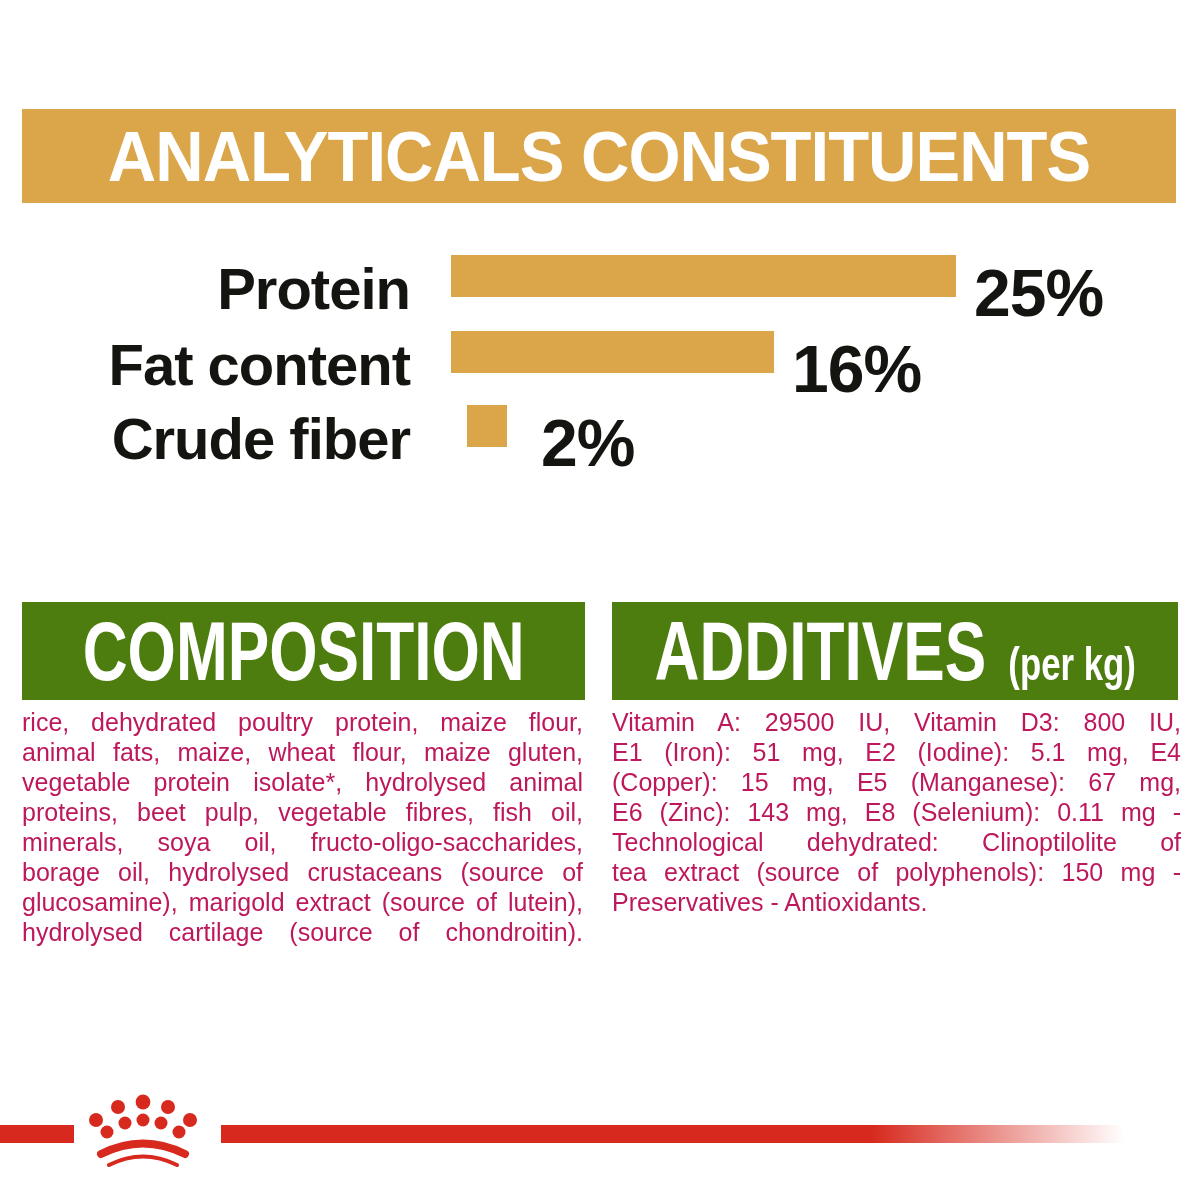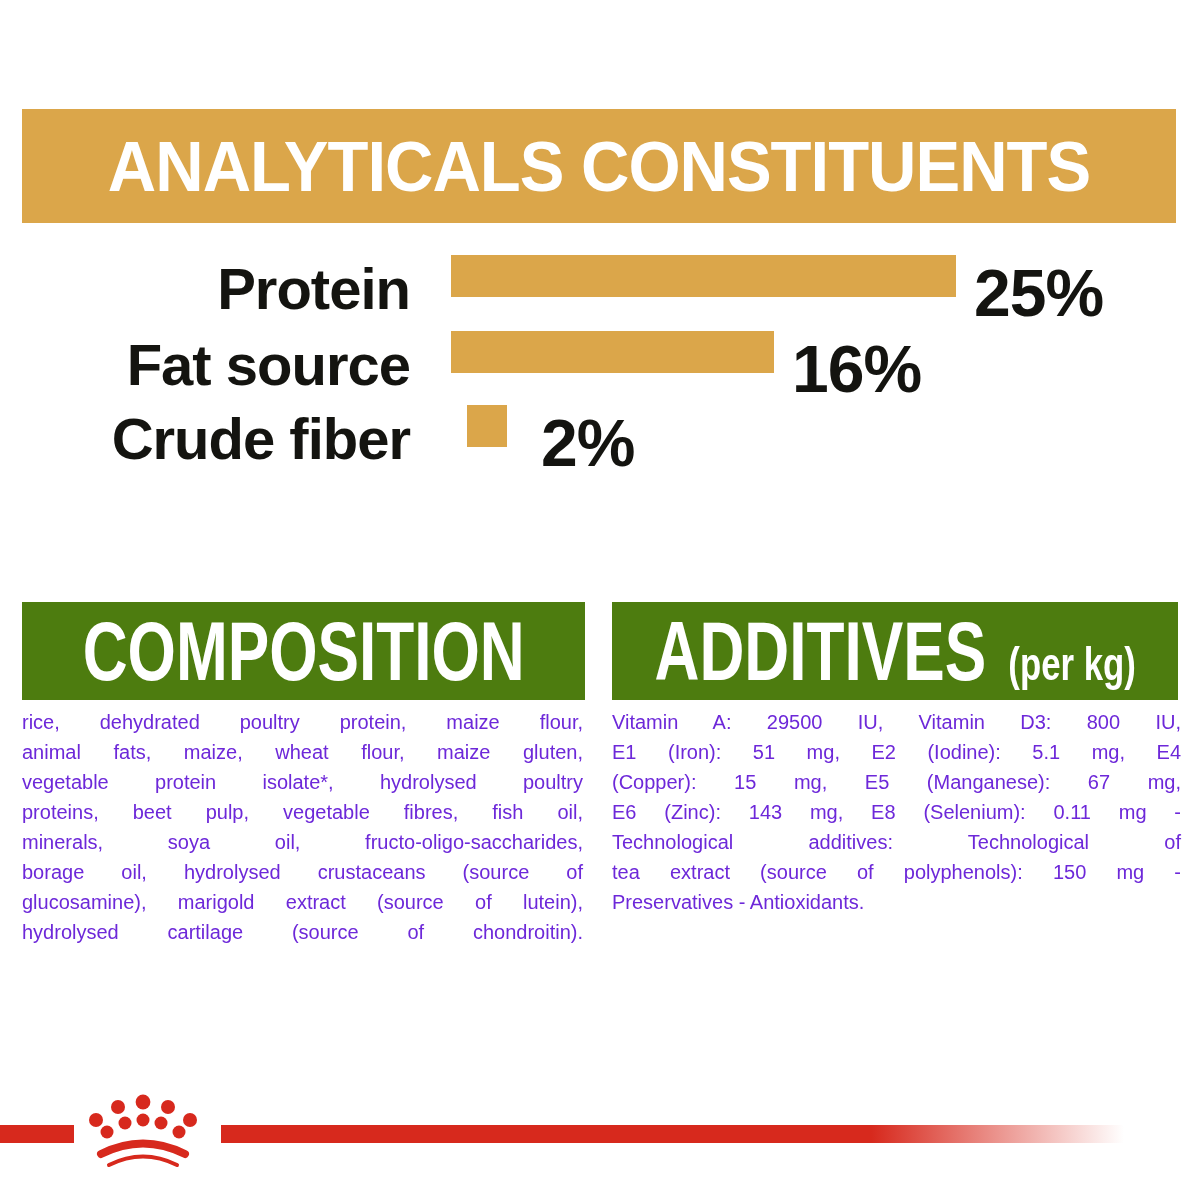--- a/index.html
+++ b/index.html
@@ -4,21 +4,21 @@
 <style>
   html,body { margin:0; padding:0; background:#ffffff; }
   .canvas {
     position:relative; width:1200px; height:1200px; overflow:hidden;
     background:#ffffff; font-family:"Liberation Sans", sans-serif;
     color:#1d1d1b;
   }
 
   
   .title-banner {
-    position:absolute; left:22px; top:109px; width:1154px; height:114px;
+    position:absolute; left:22px; top:109px; width:1154px; height:94px;
     background:#dba64a; display:flex; align-items:center; justify-content:center;
   }
   .title-banner .txt {
     font-size:67px; font-weight:bold; color:#ffffff; line-height:1;
     letter-spacing:-1px; white-space:nowrap; transform:scaleY(1.04);
   }
 
   
   .chart { position:absolute; left:0; top:255px; width:1200px; height:200px; }
   .crow { position:absolute; left:0; width:1200px; height:42px; display:flex; align-items:flex-start; }
@@ -37,21 +37,21 @@
     position:absolute; top:602px; height:98px; background:#4d7c0f;
     display:flex; align-items:center; justify-content:center; overflow:hidden;
   }
   .section-banner.left { left:22px; width:563px; }
   .section-banner.right { left:612px; width:566px; }
   .section-title-wrap { display:flex; align-items:baseline; transform:scaleX(0.74); transform-origin:center; white-space:nowrap; }
   .section-title { font-size:84px; font-weight:bold; color:#ffffff; line-height:1; }
   .section-title-suffix { font-size:47px; font-weight:bold; color:#ffffff; line-height:1; margin-left:30px; }
 
   
-  .para { position:absolute; top:707px; font-size:20px; line-height:30px; color:#6d28d9; }
+  .para { position:absolute; top:707px; font-size:25px; line-height:30px; color:#be185d; }
   .para.left { left:22px; width:561px; }
   .para.right { left:612px; width:569px; }
   .jline { text-align:justify; text-align-last:justify; }
   .jline.last-left { text-align:left; text-align-last:left; }
 
   
   .band-left { position:absolute; left:0; top:1125px; width:74px; height:18px; background:#d7291d; }
   .band-right {
     position:absolute; left:221px; top:1125px; width:903px; height:18px;
     background:linear-gradient(to right, #d7291d 0%, #d7291d 72%, rgba(215,41,29,0) 100%);
@@ -67,59 +67,59 @@
     <span class="txt">ANALYTICALS CONSTITUENTS</span>
   </div>
 
   <div class="chart">
     <div class="crow r0">
       <span class="clabel">Protein</span>
       <span class="cbar" style="width: 505px;"></span>
       <span class="cvalue">25%</span>
     </div>
     <div class="crow r1">
-      <span class="clabel">Fat source</span>
+      <span class="clabel">Fat content</span>
       <span class="cbar" style="width: 323px;"></span>
       <span class="cvalue">16%</span>
     </div>
     <div class="crow r2">
       <span class="clabel">Crude fiber</span>
       <span class="cbar" style="width: 40px;"></span>
       <span class="cvalue">2%</span>
     </div>
   </div>
 
   <div class="section-banner left">
     <span class="section-title-wrap">
       <span class="section-title">COMPOSITION</span>
     </span>
   </div>
   <div class="para left">
     <div class="jline">rice, dehydrated poultry protein, maize flour,</div>
     <div class="jline">animal fats, maize, wheat flour, maize gluten,</div>
-    <div class="jline">vegetable protein isolate*, hydrolysed poultry</div>
+    <div class="jline">vegetable protein isolate*, hydrolysed animal</div>
     <div class="jline">proteins, beet pulp, vegetable fibres, fish oil,</div>
     <div class="jline">minerals, soya oil, fructo-oligo-saccharides,</div>
     <div class="jline">borage oil, hydrolysed crustaceans (source of</div>
     <div class="jline">glucosamine), marigold extract (source of lutein),</div>
     <div class="jline">hydrolysed cartilage (source of chondroitin).</div>
   </div>
 
   <div class="section-banner right">
     <span class="section-title-wrap">
       <span class="section-title">ADDITIVES</span>
       <span class="section-title-suffix">(per kg)</span>
     </span>
   </div>
   <div class="para right">
     <div class="jline">Vitamin A: 29500 IU, Vitamin D3: 800 IU,</div>
     <div class="jline">E1 (Iron): 51 mg, E2 (Iodine): 5.1 mg, E4</div>
     <div class="jline">(Copper): 15 mg, E5 (Manganese): 67 mg,</div>
     <div class="jline">E6 (Zinc): 143 mg, E8 (Selenium): 0.11 mg -</div>
-    <div class="jline">Technological additives: Technological of</div>
+    <div class="jline">Technological dehydrated: Clinoptilolite of</div>
     <div class="jline">tea extract (source of polyphenols): 150 mg -</div>
     <div class="jline last-left">Preservatives - Antioxidants.</div>
   </div>
 
   <div class="band-left"></div>
   <div class="band-right"></div>
   <svg class="crown" viewBox="0 0 118 82" xmlns="http://www.w3.org/2000/svg">
     <g fill="#d7291d">
       <circle cx="11" cy="28" r="7"></circle>
       <circle cx="33" cy="15" r="7"></circle>

